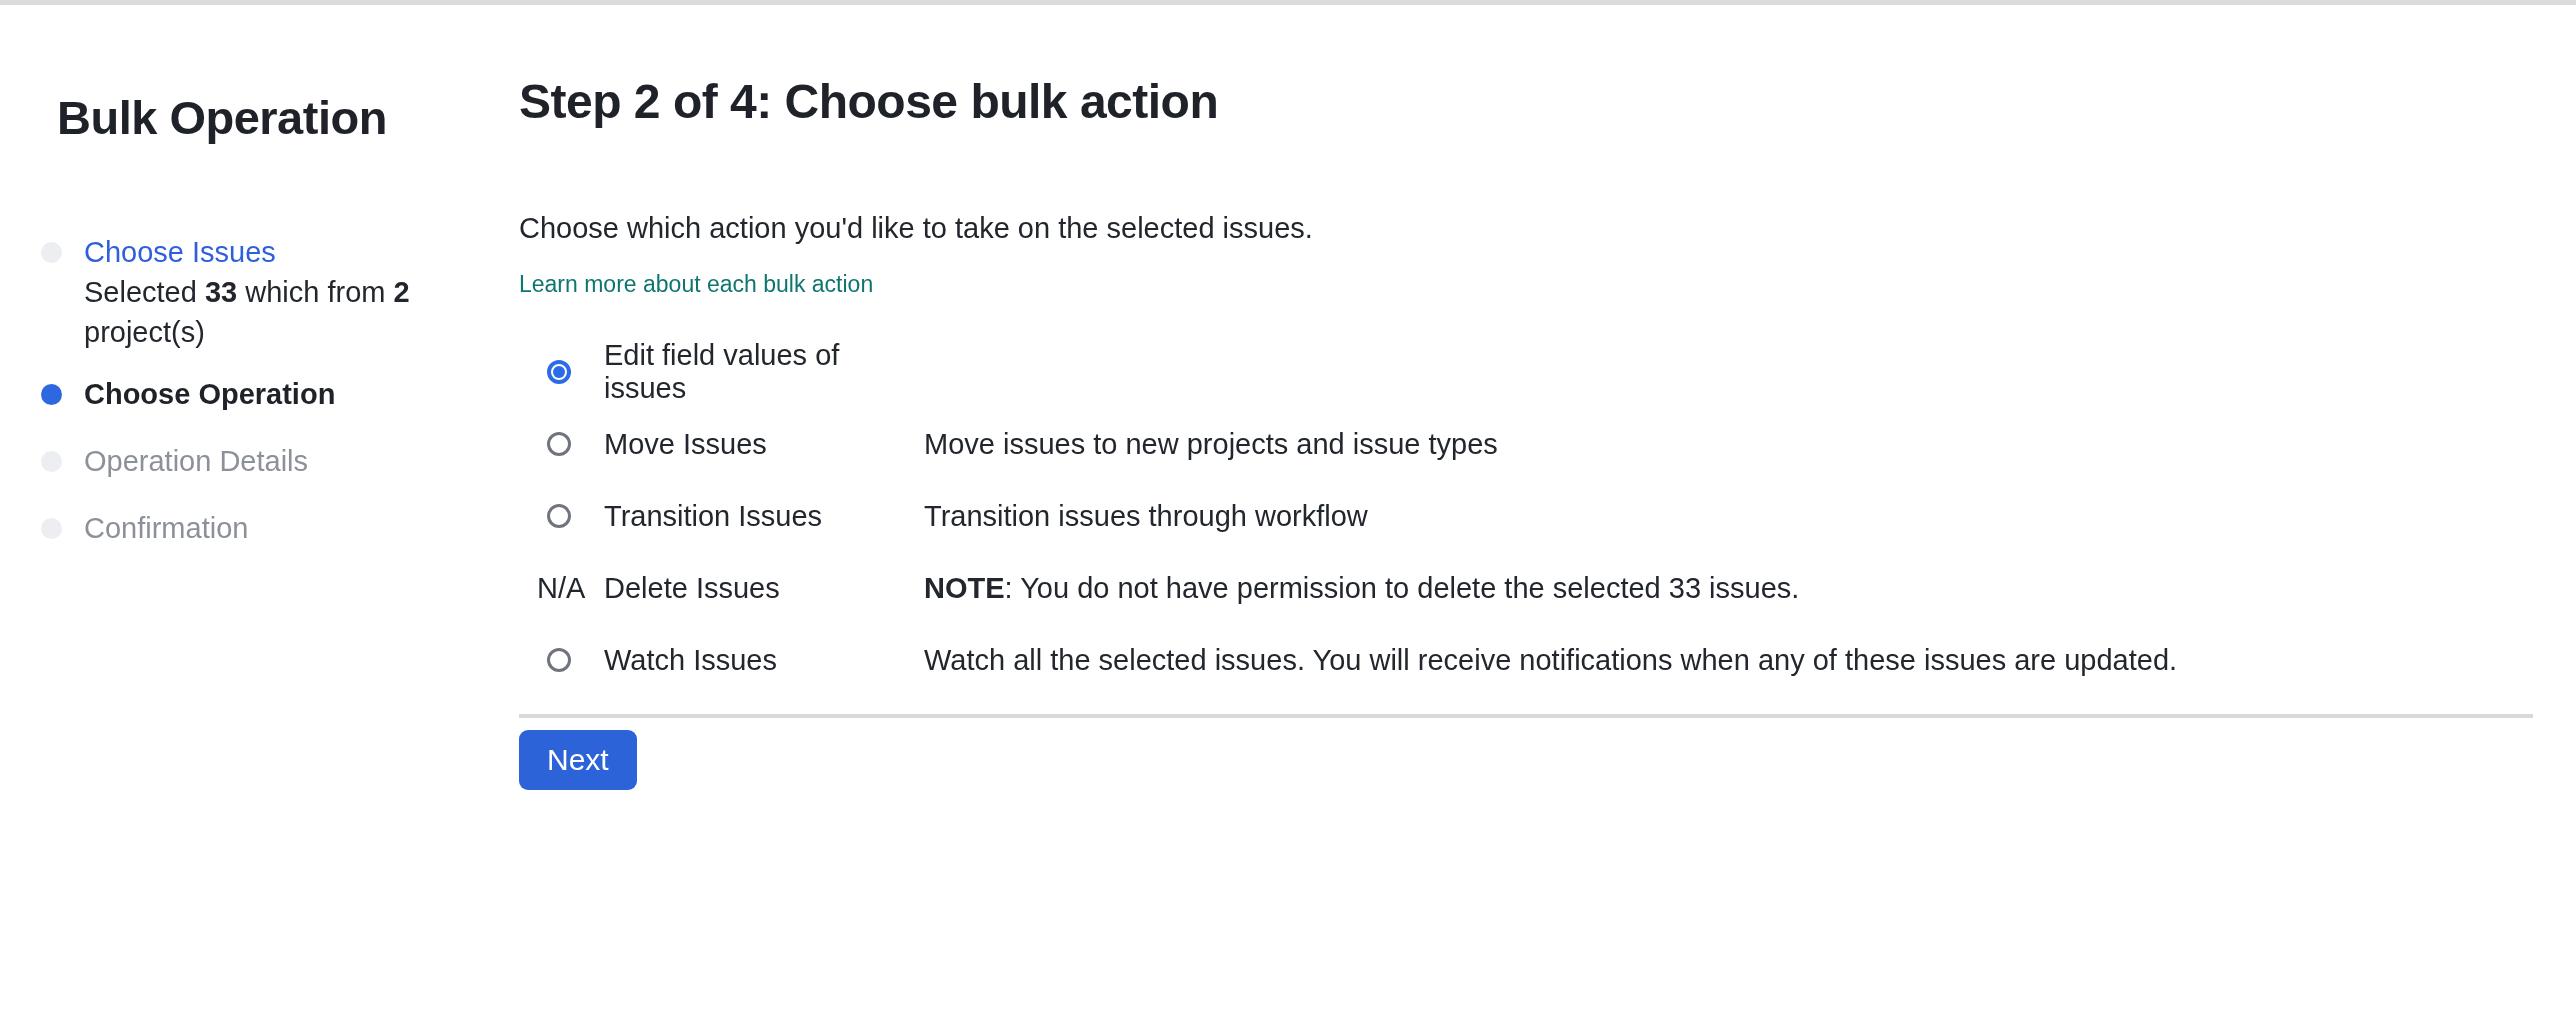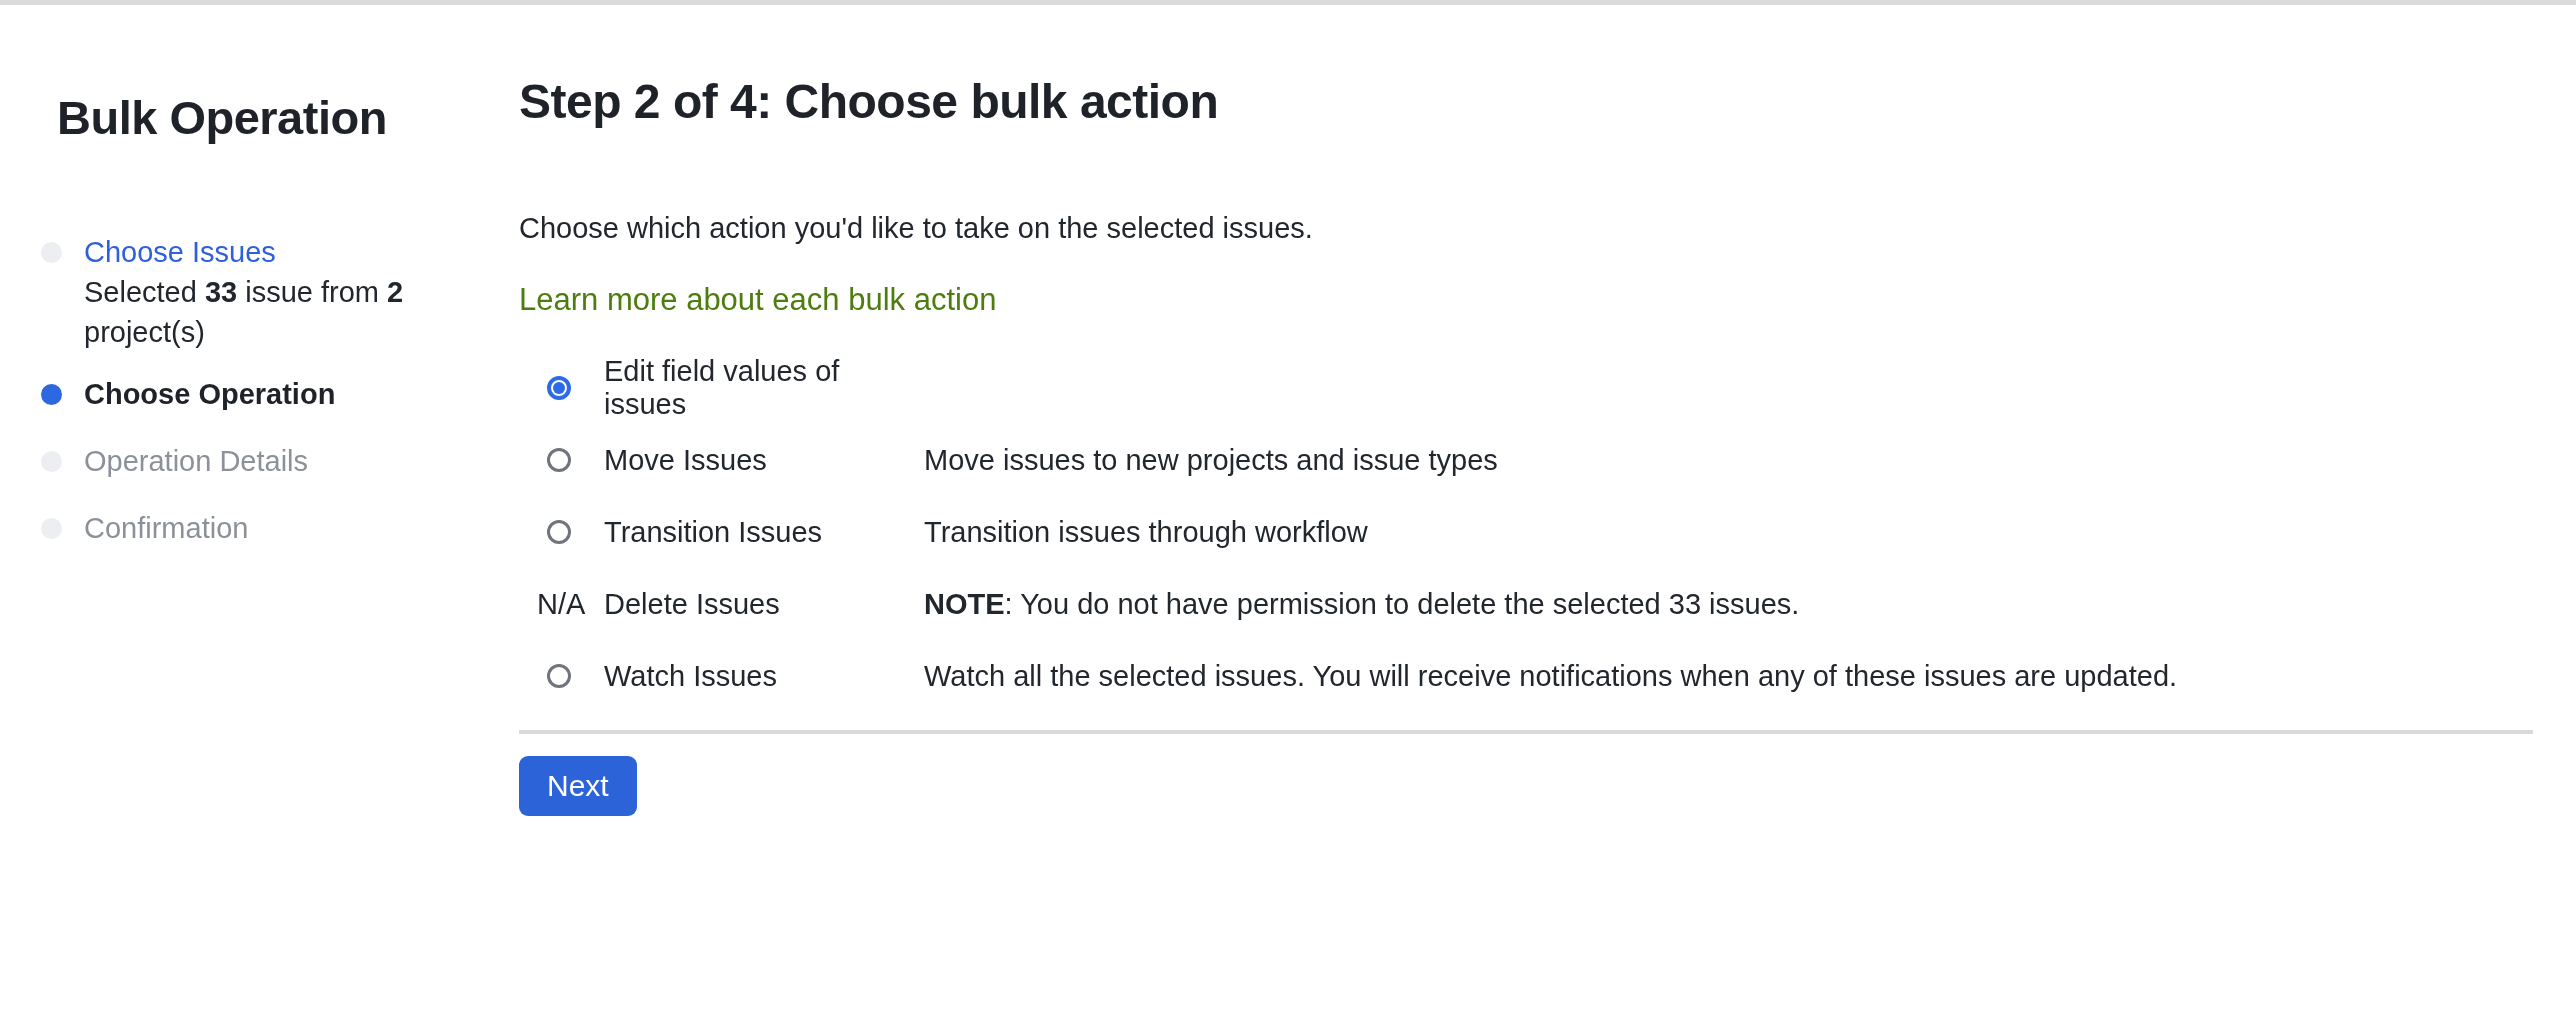--- a/index.html
+++ b/index.html
@@ -83,24 +83,24 @@
     color: #1f2329;
   }
   .intro {
     margin-top: 78px;
     font-size: 29px;
     line-height: 40px;
     color: #22262d;
   }
   .learn-link {
     display: inline-block;
-    margin-top: 32px;
-    font-size: 31px;
+    margin-top: 16px;
+    font-size: 23px;
     line-height: 40px;
-    color: #4d7c0f;
+    color: #0f766e;
     cursor: pointer;
     text-decoration: none;
   }
   .action-table { margin-top: 32px; }
   .action-row {
     display: grid;
     grid-template-columns: 85px 320px 1fr;
     align-items: center;
     height: 72px;
     font-size: 29px;
@@ -136,21 +136,21 @@
   .cell-label { color: #22262d; cursor: pointer; }
   .cell-desc  { color: #22262d; }
   .cell-desc .b { font-weight: 700; }
   .divider {
     margin-top: 18px;
     width: 2014px;
     height: 4px;
     background: #d9d9d9;
   }
   .next-btn {
-    margin-top: 22px;
+    margin-top: 12px;
     display: inline-flex;
     align-items: center;
     justify-content: center;
     min-width: 104px;
     height: 60px;
     padding: 8px 28px;
     box-sizing: border-box;
     background: #2d63d8;
     color: #ffffff;
     font-size: 30px;
@@ -166,21 +166,21 @@
 <div class="top-strip"></div>
 
 <div class="sidebar">
   <h1>Bulk Operation</h1>
   <div class="steps">
 
     <div class="step step-1">
       <span class="dot"></span>
       <div class="step-text">
         <a class="step-link">Choose Issues</a>
-        <div class="step-detail"><span>Selected </span><b>33</b><span> issue from </span><b>2</b><span> project(s)</span></div>
+        <div class="step-detail"><span>Selected </span><b>33</b><span> which from </span><b>2</b><span> project(s)</span></div>
       </div>
     </div>
 
     <div class="step step-2">
       <span class="dot active"></span>
       <div class="step-text step-current">Choose Operation</div>
     </div>
 
     <div class="step step-3">
       <span class="dot"></span>

